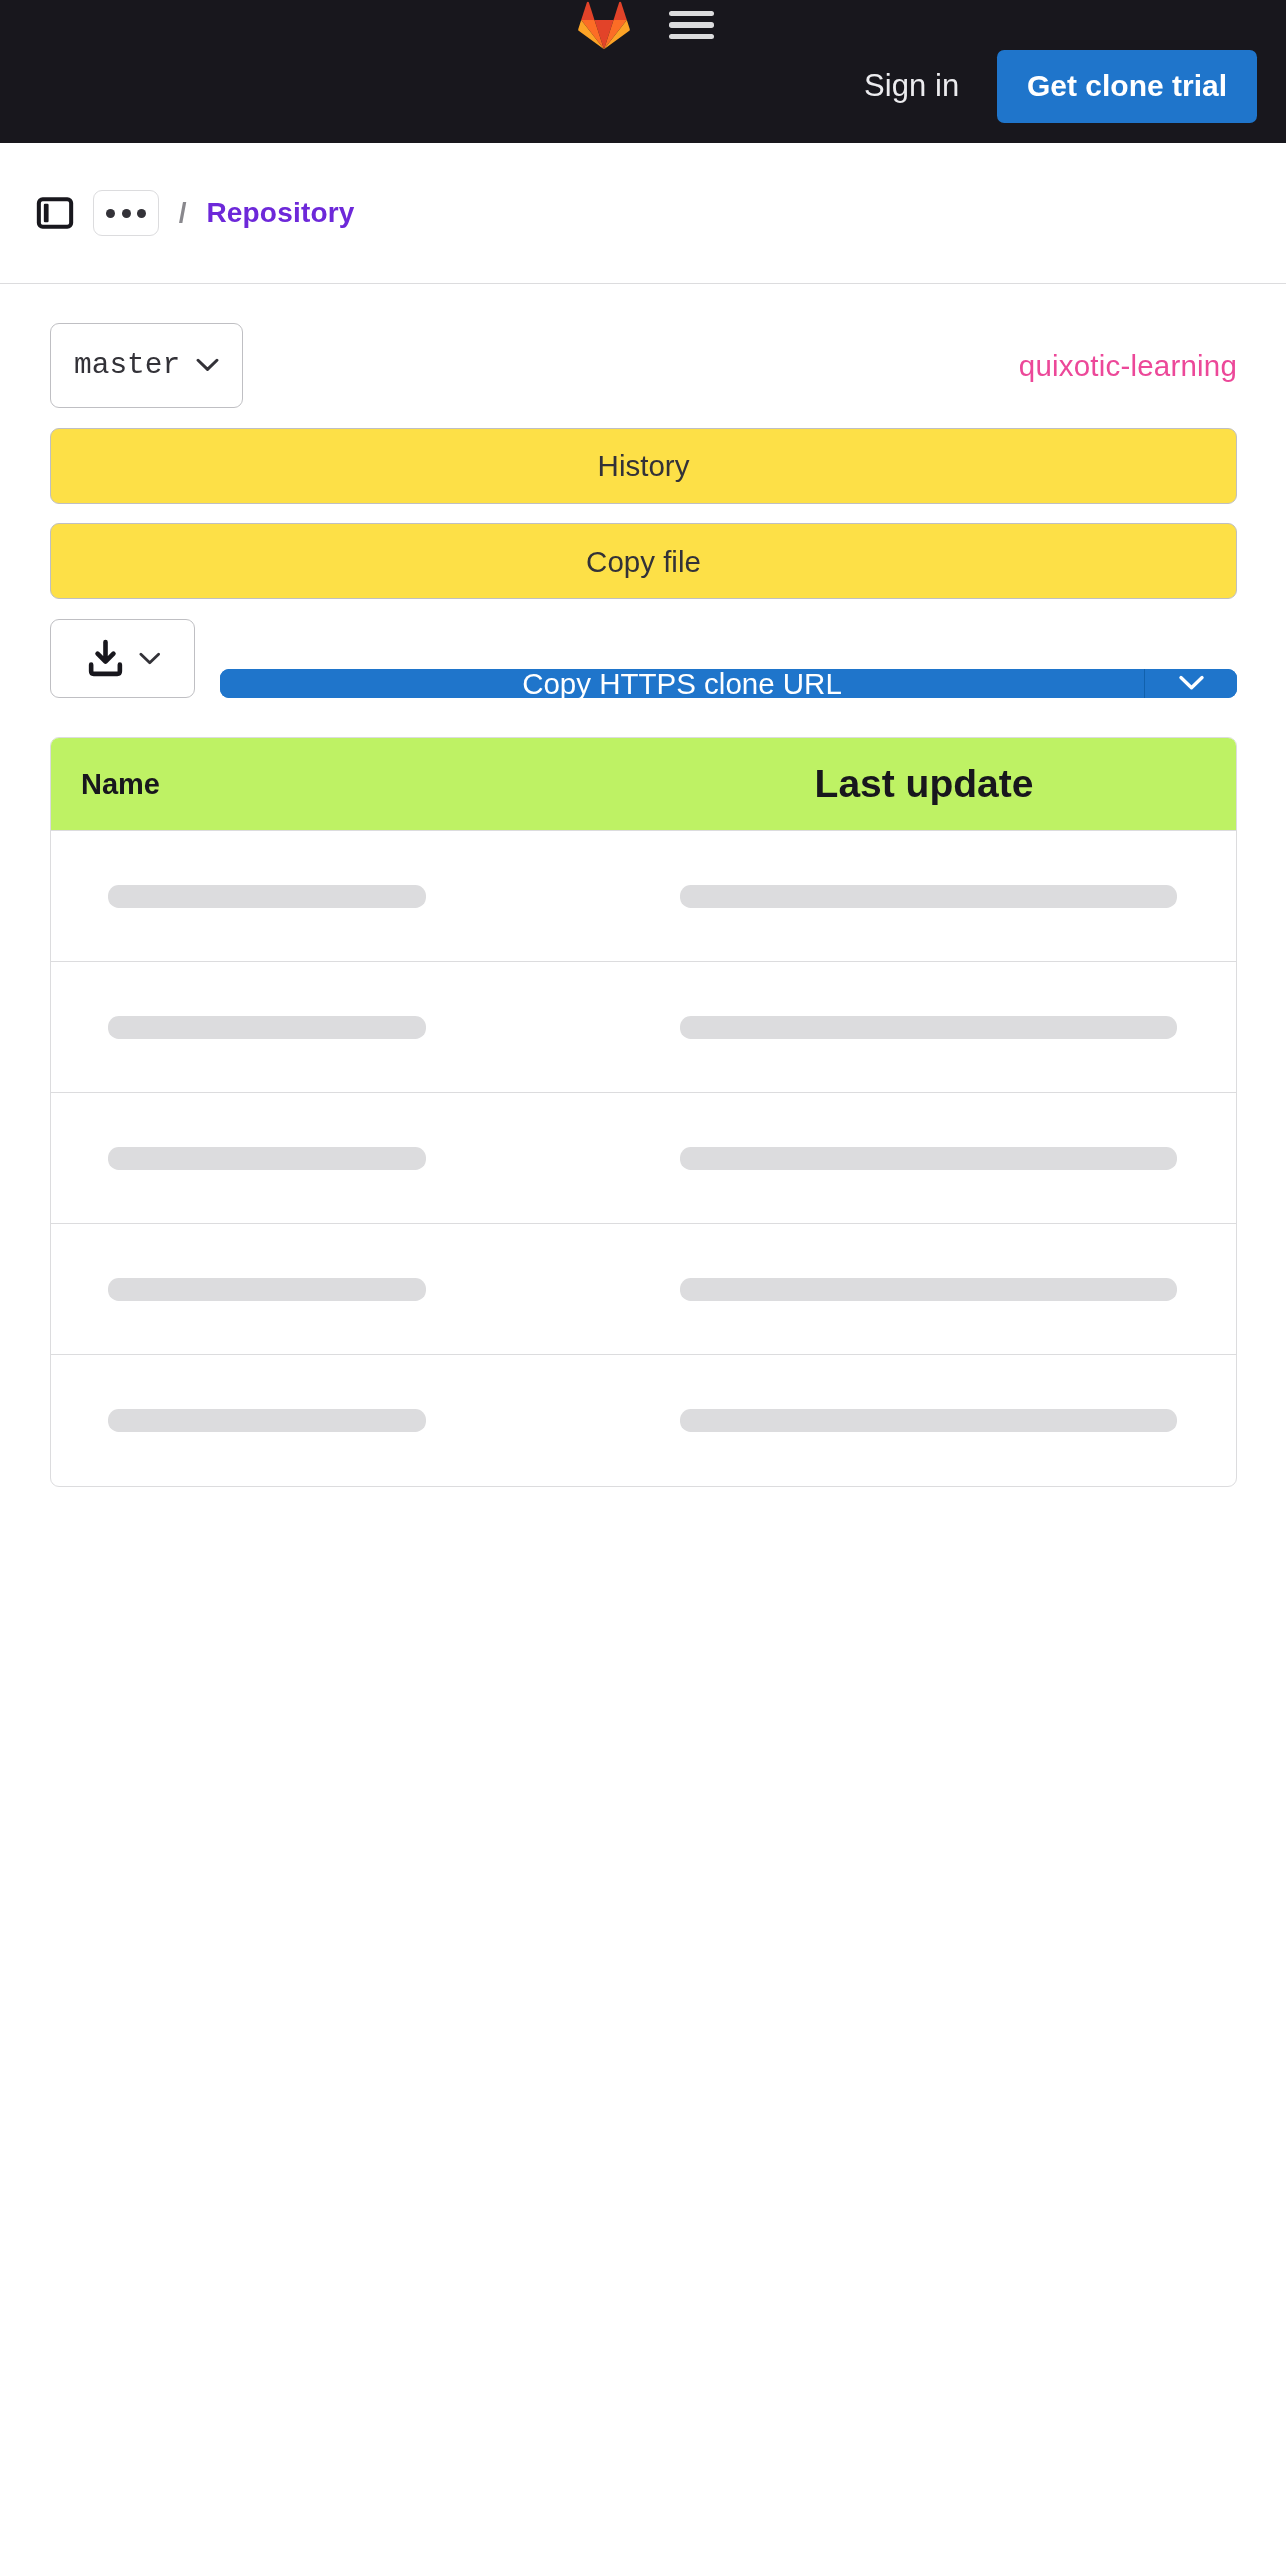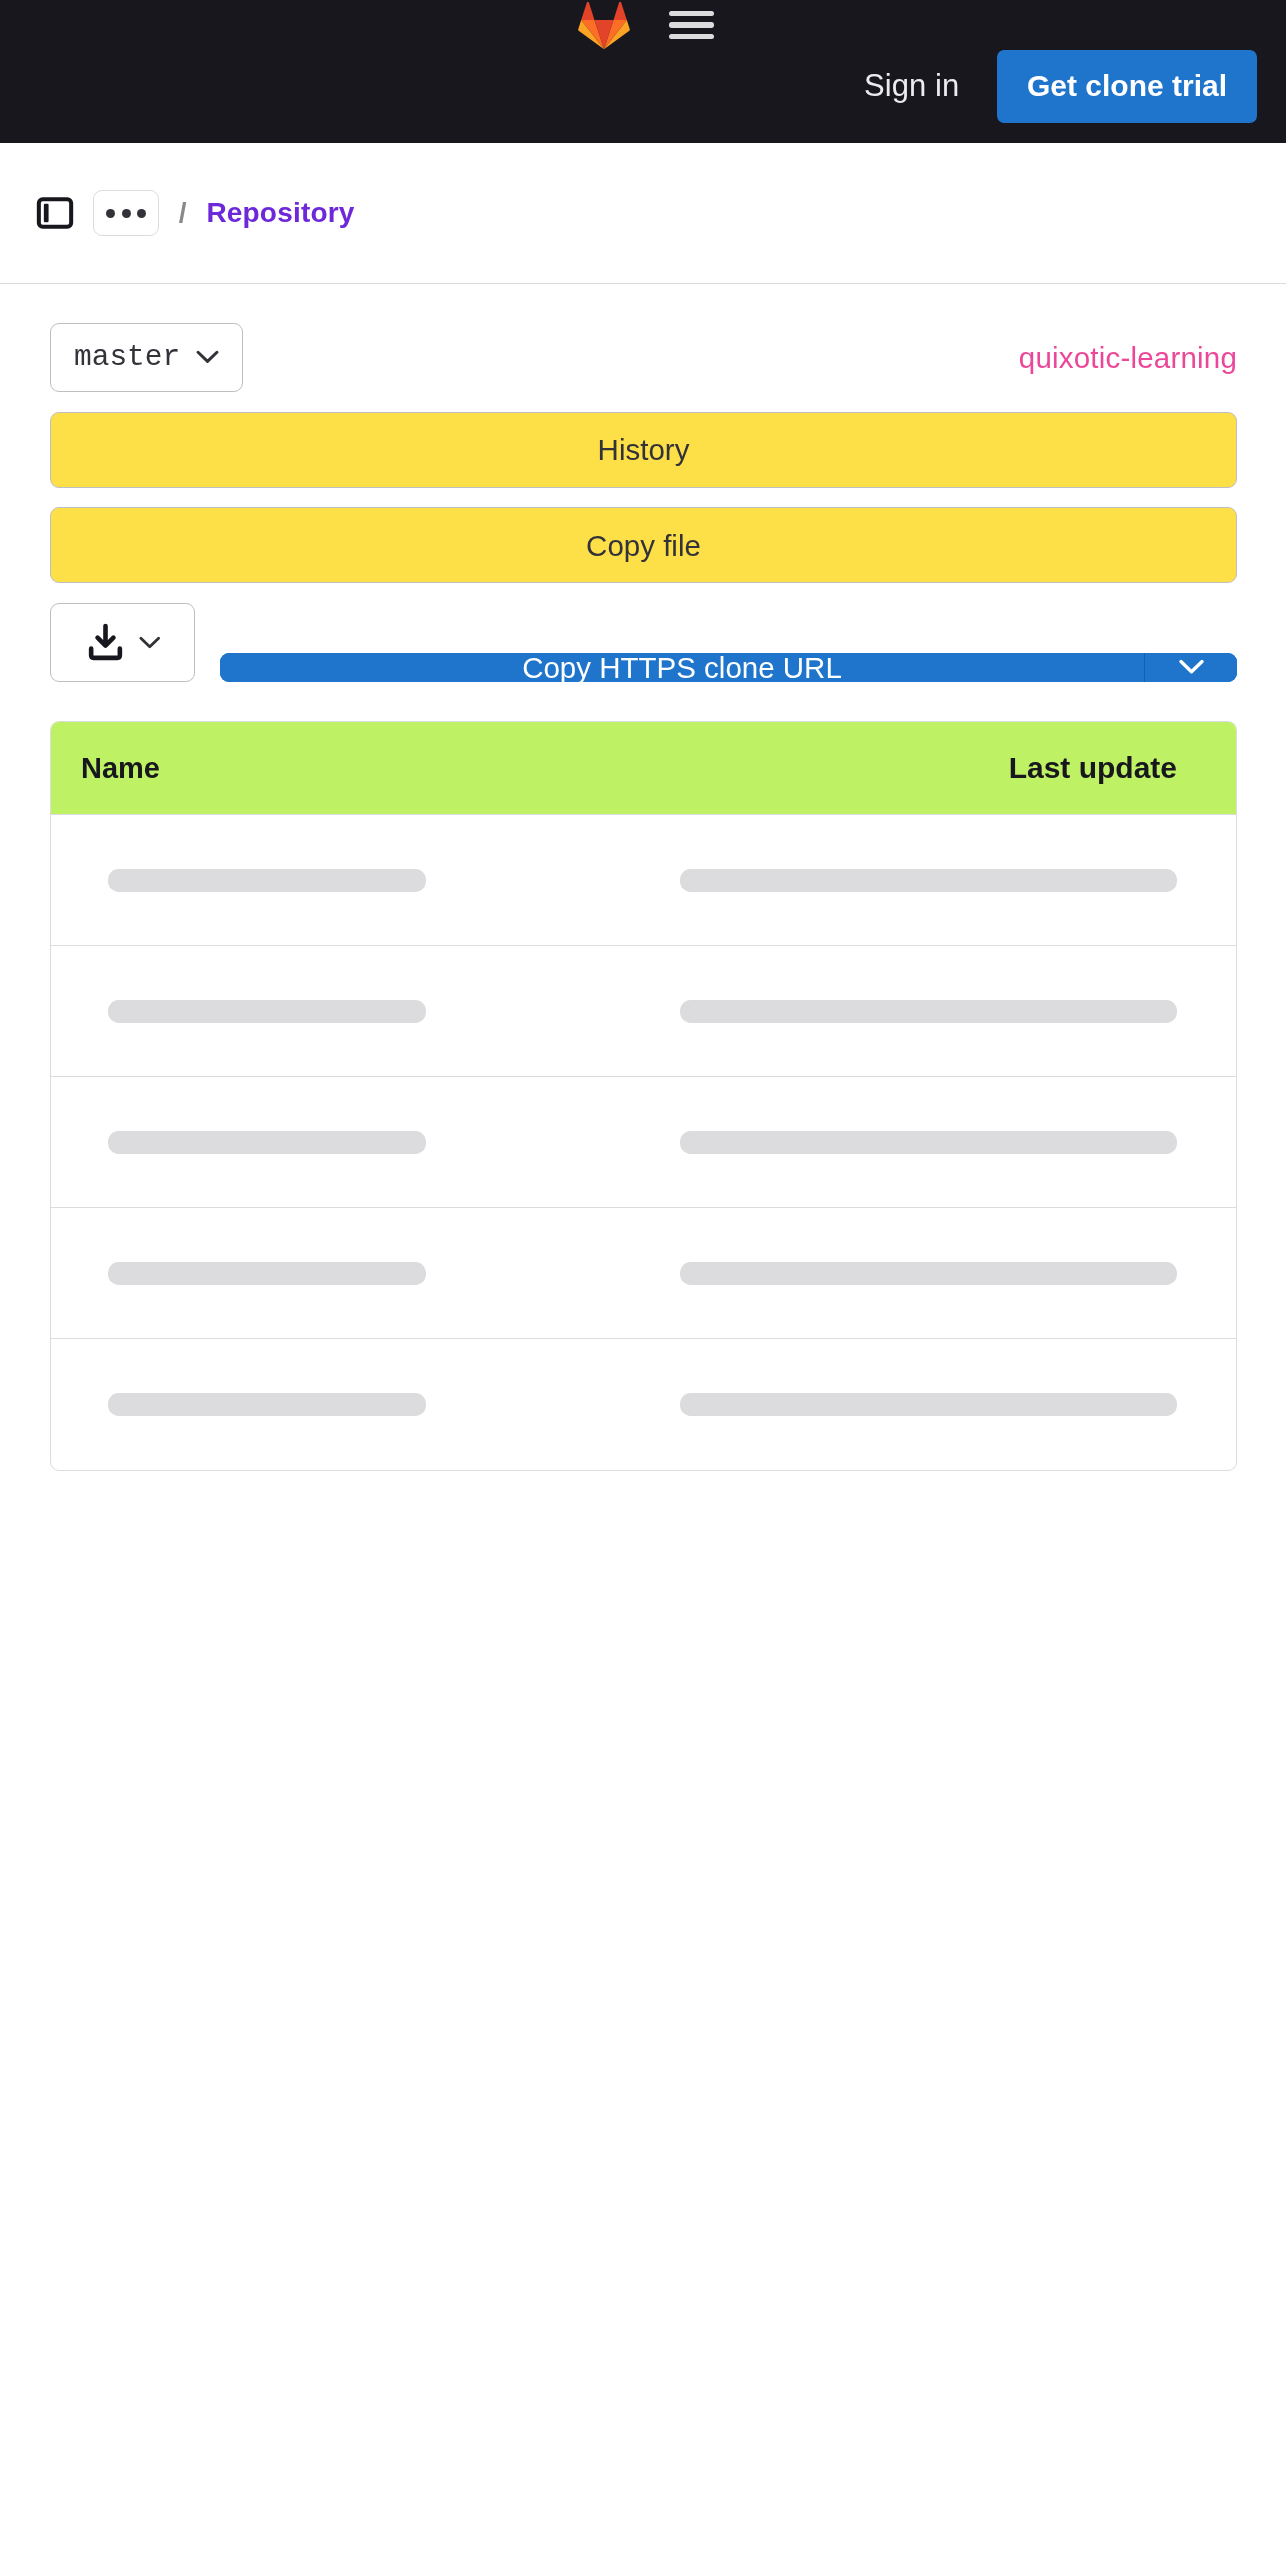--- a/index.html
+++ b/index.html
@@ -145,21 +145,21 @@
   .repo-row {
     display: flex;
     align-items: center;
     justify-content: space-between;
     margin-bottom: 19.7px;
   }
   .branch-btn {
     border: 1.8px solid #bfbfc3;
     background: #fff;
     border-radius: 9px;
-    height: 69px;
+    height: 85px;
     padding: 0 23px;
     display: inline-flex;
     align-items: center;
     gap: 16px;
     cursor: pointer;
   }
   .branch-name {
     font-family: "Liberation Mono", monospace;
     font-size: 29.5px;
     color: #333238;
@@ -250,25 +250,25 @@
     height: 93px;
     padding: 0 30px;
   }
   .th-name {
     font-size: 29px;
     font-weight: 700;
     color: #18171d;
     flex: 0 0 590px;
   }
   .th-update {
-    font-size: 30px;
+    font-size: 39px;
     font-weight: 700;
     color: #18171d;
     flex: 1;
-    text-align: right;
+    text-align: center;
     padding-right: 29px;
   }
   .tbl-row {
     display: flex;
     align-items: center;
     height: 131px;
     padding: 0 30px;
     border-bottom: 1.8px solid #dcdcde;
   }
   .tbl-row:last-child { border-bottom: none; }

